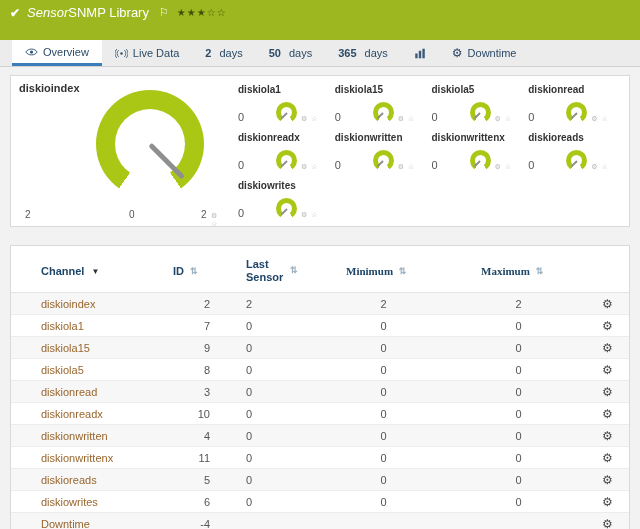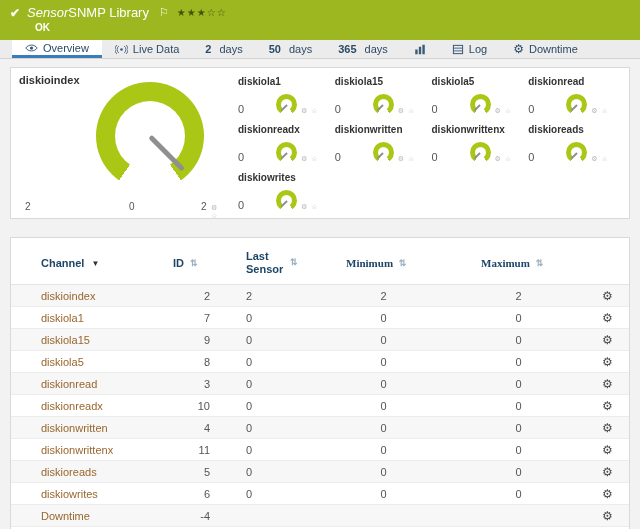--- a/index.html
+++ b/index.html
@@ -11,21 +11,21 @@
   .topbar { background:#9cb71f; color:#fff; padding:5px 10px 4px; height:40px; }
   .topbar-row1 { display:flex; align-items:center; font-size:13px; }
   .check { font-size:12px; font-weight:bold; margin-right:7px; }
   .title-kind { font-style:italic; }
   .title-name { font-weight:normal; }
   .flag { font-size:11px; margin-left:10px; opacity:.9; cursor:pointer; }
   .stars { font-size:10px; margin-left:8px; color:rgba(20,25,0,.65); letter-spacing:1px; cursor:pointer; }
   .topbar-row2 { font-size:10px; font-weight:bold; margin:2px 0 0 25px; }
 
   
-  .tabs { background:#ececec; border-bottom:1px solid #d2d2d2; height:19px;
+  .tabs { background:#ececec; border-bottom:1px solid #d2d2d2; height:27px;
     display:flex; align-items:stretch; padding-left:12px; font-size:11px; color:#2b4a66; }
   .tab { display:flex; align-items:center; gap:5px; padding:0 13px; cursor:pointer; position:relative; }
   .tab.active { background:#fff; border-bottom:3px solid #3b7dbb; }
   .tab .num { font-weight:bold; margin-right:3px; }
   .tab svg { display:block; }
   .gear-glyph { font-size:12px; line-height:1; }
 
   
   .panel { background:#fff; border:1px solid #d9d9d9; margin:0 10px; }
   .gauges { margin-top:8px; height:152px; display:flex; position:relative; }
@@ -88,23 +88,20 @@
 <div class="page">
 
   <header class="topbar">
     <div class="topbar-row1">
       <span class="check">✔</span>
       <span class="title-kind">Sensor</span>
       <span class="title-name">SNMP Library</span>
       <span class="flag">⚐</span>
       <span class="stars">★★★☆☆</span>
     </div>
-    <div class="topbar-row2">
-      <span>OK</span>
-    </div>
   </header>
 
   <nav class="tabs">
     <div class="tab active">
       <svg width="13" height="10" viewBox="0 0 16 12">
         <path d="M1 6 C4 1.2,12 1.2,15 6 C12 10.8,4 10.8,1 6 Z" fill="none" stroke="#3a5a78" stroke-width="1.2"></path>
         <circle cx="8" cy="6" r="2" fill="#3a5a78"></circle>
       </svg>
       <span>Overview</span>
     </div>
@@ -127,28 +124,20 @@
     <div class="tab">
       <span class="num">365</span>
       <span>days</span>
     </div>
     <div class="tab">
       <svg width="12" height="11" viewBox="0 0 12 12">
         <rect x="0.8" y="6" width="2.6" height="5.2" fill="#3a5a78"></rect>
         <rect x="4.7" y="3" width="2.6" height="8.2" fill="#3a5a78"></rect>
         <rect x="8.6" y="0.8" width="2.6" height="10.4" fill="#3a5a78"></rect>
       </svg>
-    </div>
-    <div class="tab">
-      <svg width="12" height="11" viewBox="0 0 12 12">
-        <rect x="1" y="1.5" width="10" height="9" fill="none" stroke="#3a5a78" stroke-width="1.1"></rect>
-        <line x1="1" y1="4.5" x2="11" y2="4.5" stroke="#3a5a78" stroke-width="1"></line>
-        <line x1="1" y1="7.5" x2="11" y2="7.5" stroke="#3a5a78" stroke-width="1"></line>
-      </svg>
-      <span>Log</span>
     </div>
     <div class="tab">
       <span class="gear-glyph">⚙</span>
       <span>Downtime</span>
     </div>
   </nav>
 
   <section class="panel gauges">
     <div class="big-block">
       <div class="big-label">diskioindex</div>

